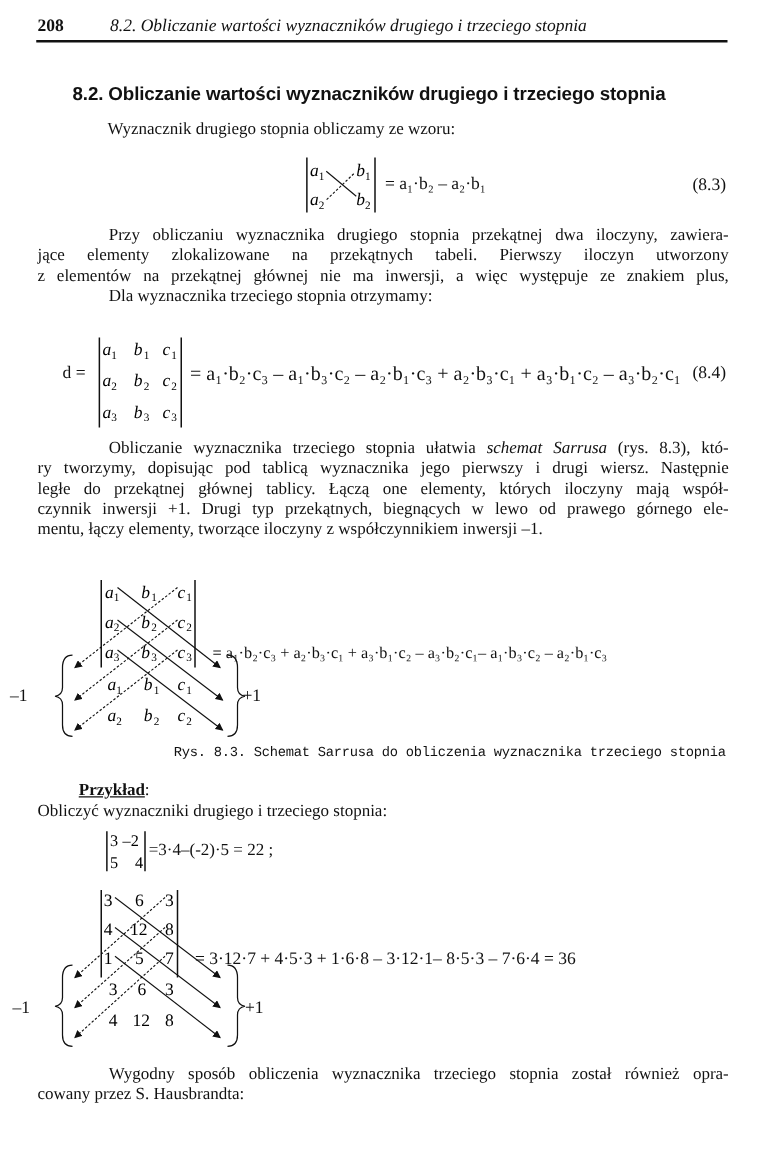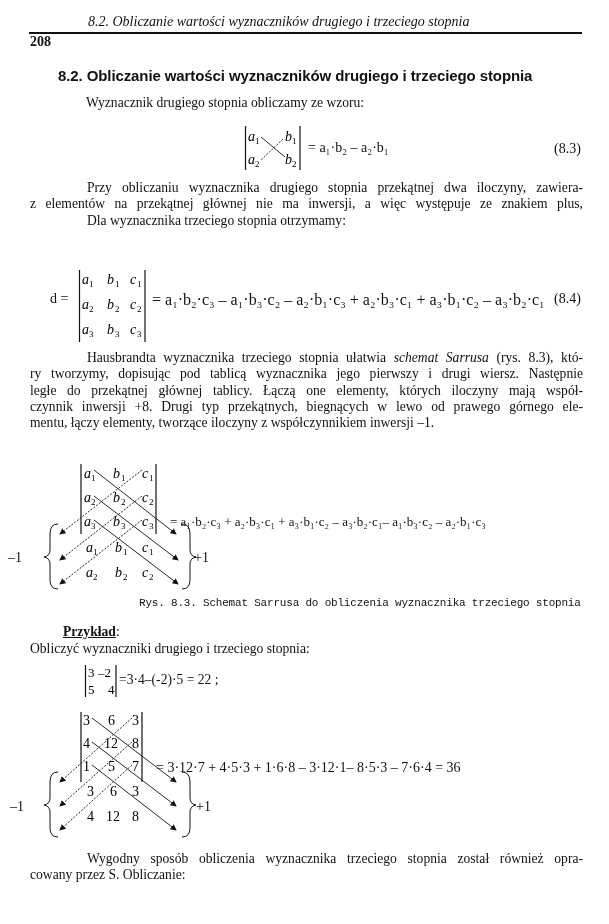--- a/index.html
+++ b/index.html
@@ -2,21 +2,21 @@
 <html><head>
 <meta charset="utf-8">
 <style>
   html, body { margin: 0; padding: 0; background: #ffffff; }
   body {
     width: 609px; height: 924px; position: relative; overflow: hidden;
     font-family: "Liberation Serif", "DejaVu Serif", serif;
     color: #111111;
   }
   .abs { position: absolute; }
-  .hdr-num { left: 30px; top: 14px; font-weight: bold; font-size: 14px; margin-top: 20px; }
+  .hdr-num { left: 30px; top: 14px; font-weight: bold; font-size: 14px; }
   .hdr-title { left: 88px; top: 14px; font-style: italic; font-size: 14px; }
   .hdr-rule { left: 29px; top: 32px; width: 553px; height: 2px; background: #111; }
   .sec-title {
     left: 58px; top: 67px; font-family: "Liberation Sans", "DejaVu Sans", sans-serif;
     font-weight: bold; font-size: 15px; letter-spacing: -0.1px;
   }
   .p { font-size: 13.6px; line-height: 16.3px; }
   .just { text-align: justify; text-align-last: justify; }
   .ind { text-indent: 57px; }
   .it { font-style: italic; }
@@ -50,20 +50,21 @@
       <text x="48" y="43" font-size="9">2</text>
     <line x1="17" y1="13" x2="41" y2="33" stroke="#111" stroke-width="0.9"></line>
     <line x1="39" y1="15" x2="17" y2="36" stroke="#111" stroke-width="0.9" stroke-dasharray="2,1.5"></line>
   </svg>
 </div>
 <div class="abs eq" style="left:308px; top:140px;">= a₁·b₂ – a₂·b₁</div>
 <div class="abs eqn-num" style="left:554px; top:141px;">(8.3)</div>
 
 <div class="abs p" style="left:30px; top:180px; width:553px;">
   <div class="just ind">Przy obliczaniu wyznacznika drugiego stopnia przekątnej dwa iloczyny, zawiera-</div>
+  <div class="just">jące elementy zlokalizowane na przekątnych tabeli. Pierwszy iloczyn utworzony</div>
   <div class="just">z elementów na przekątnej głównej nie ma inwersji, a więc występuje ze znakiem plus,</div>
   <div class="ind">Dla wyznacznika trzeciego stopnia otrzymamy:</div>
 </div>
 
 <div class="abs eq" style="left:50px; top:291px;">d =</div>
 <div class="abs" style="left:78px; top:268px; width:70px; height:76px;">
   <svg width="70" height="76" viewBox="0 0 70 76">
     <line x1="1.5" y1="2" x2="1.5" y2="74" stroke="#111" stroke-width="1.2"></line>
     <line x1="67" y1="2" x2="67" y2="74" stroke="#111" stroke-width="1.2"></line>
     <g font-size="14" font-style="italic">
@@ -87,24 +88,24 @@
       <text x="11" y="69">3</text>
         <text x="37" y="69">3</text>
         <text x="59" y="69">3</text>
     </g>
   </svg>
 </div>
 <div class="abs eq" style="left:152px; top:291px; font-size:16px;">= a₁·b₂·c₃ – a₁·b₃·c₂ – a₂·b₁·c₃ + a₂·b₃·c₁ + a₃·b₁·c₂ – a₃·b₂·c₁</div>
 <div class="abs eqn-num" style="left:554px; top:291px;">(8.4)</div>
 
 <div class="abs p" style="left:30px; top:350px; width:553px;">
-  <div class="just ind"><span>Hausbrandta wyznacznika trzeciego stopnia ułatwia </span><span class="it">schemat Sarrusa</span><span> (rys. 8.3), któ-</span></div>
+  <div class="just ind"><span>Obliczanie wyznacznika trzeciego stopnia ułatwia </span><span class="it">schemat Sarrusa</span><span> (rys. 8.3), któ-</span></div>
   <div class="just">ry tworzymy, dopisując pod tablicą wyznacznika jego pierwszy i drugi wiersz. Następnie</div>
   <div class="just">ległe do przekątnej głównej tablicy. Łączą one elementy, których iloczyny mają współ-</div>
-  <div class="just">czynnik inwersji +8. Drugi typ przekątnych, biegnących w lewo od prawego górnego ele-</div>
+  <div class="just">czynnik inwersji +1. Drugi typ przekątnych, biegnących w lewo od prawego górnego ele-</div>
   <div>mentu, łączy elementy, tworzące iloczyny z współczynnikiem inwersji –1.</div>
 </div>
 
 <div class="abs" style="left:30px; top:462px; width:180px; height:128px;">
   <svg width="180" height="128" viewBox="0 0 180 128">
     <defs>
       <marker id="ah" markerWidth="7" markerHeight="7" refX="6" refY="3.5" orient="auto">
         <path d="M0,0 L7,3.5 L0,7 z" fill="#111"></path>
       </marker>
     </defs>
@@ -216,14 +217,14 @@
     <path d="M28,62 Q20,62 20,72 L20,88 Q20,94 14,95 Q20,96 20,102 L20,118 Q20,127 28,127" fill="none" stroke="#111" stroke-width="1"></path>
     <path d="M152,62 Q160,62 160,72 L160,88 Q160,94 166,95 Q160,96 160,102 L160,118 Q160,127 152,127" fill="none" stroke="#111" stroke-width="1"></path>
   </svg>
 </div>
 <div class="abs" style="left:10px; top:799px; font-size:14px;">–1</div>
 <div class="abs" style="left:196px; top:799px; font-size:14px;">+1</div>
 <div class="abs p" style="left:156px; top:760px; font-size:14px;">= 3·12·7 + 4·5·3 + 1·6·8 – 3·12·1– 8·5·3 – 7·6·4 = 36</div>
 
 <div class="abs p" style="left:30px; top:851px; width:553px;">
   <div class="just ind">Wygodny sposób obliczenia wyznacznika trzeciego stopnia został również opra-</div>
-  <div>cowany przez S. Obliczanie:</div>
+  <div>cowany przez S. Hausbrandta:</div>
 </div>
 
 </body></html>

